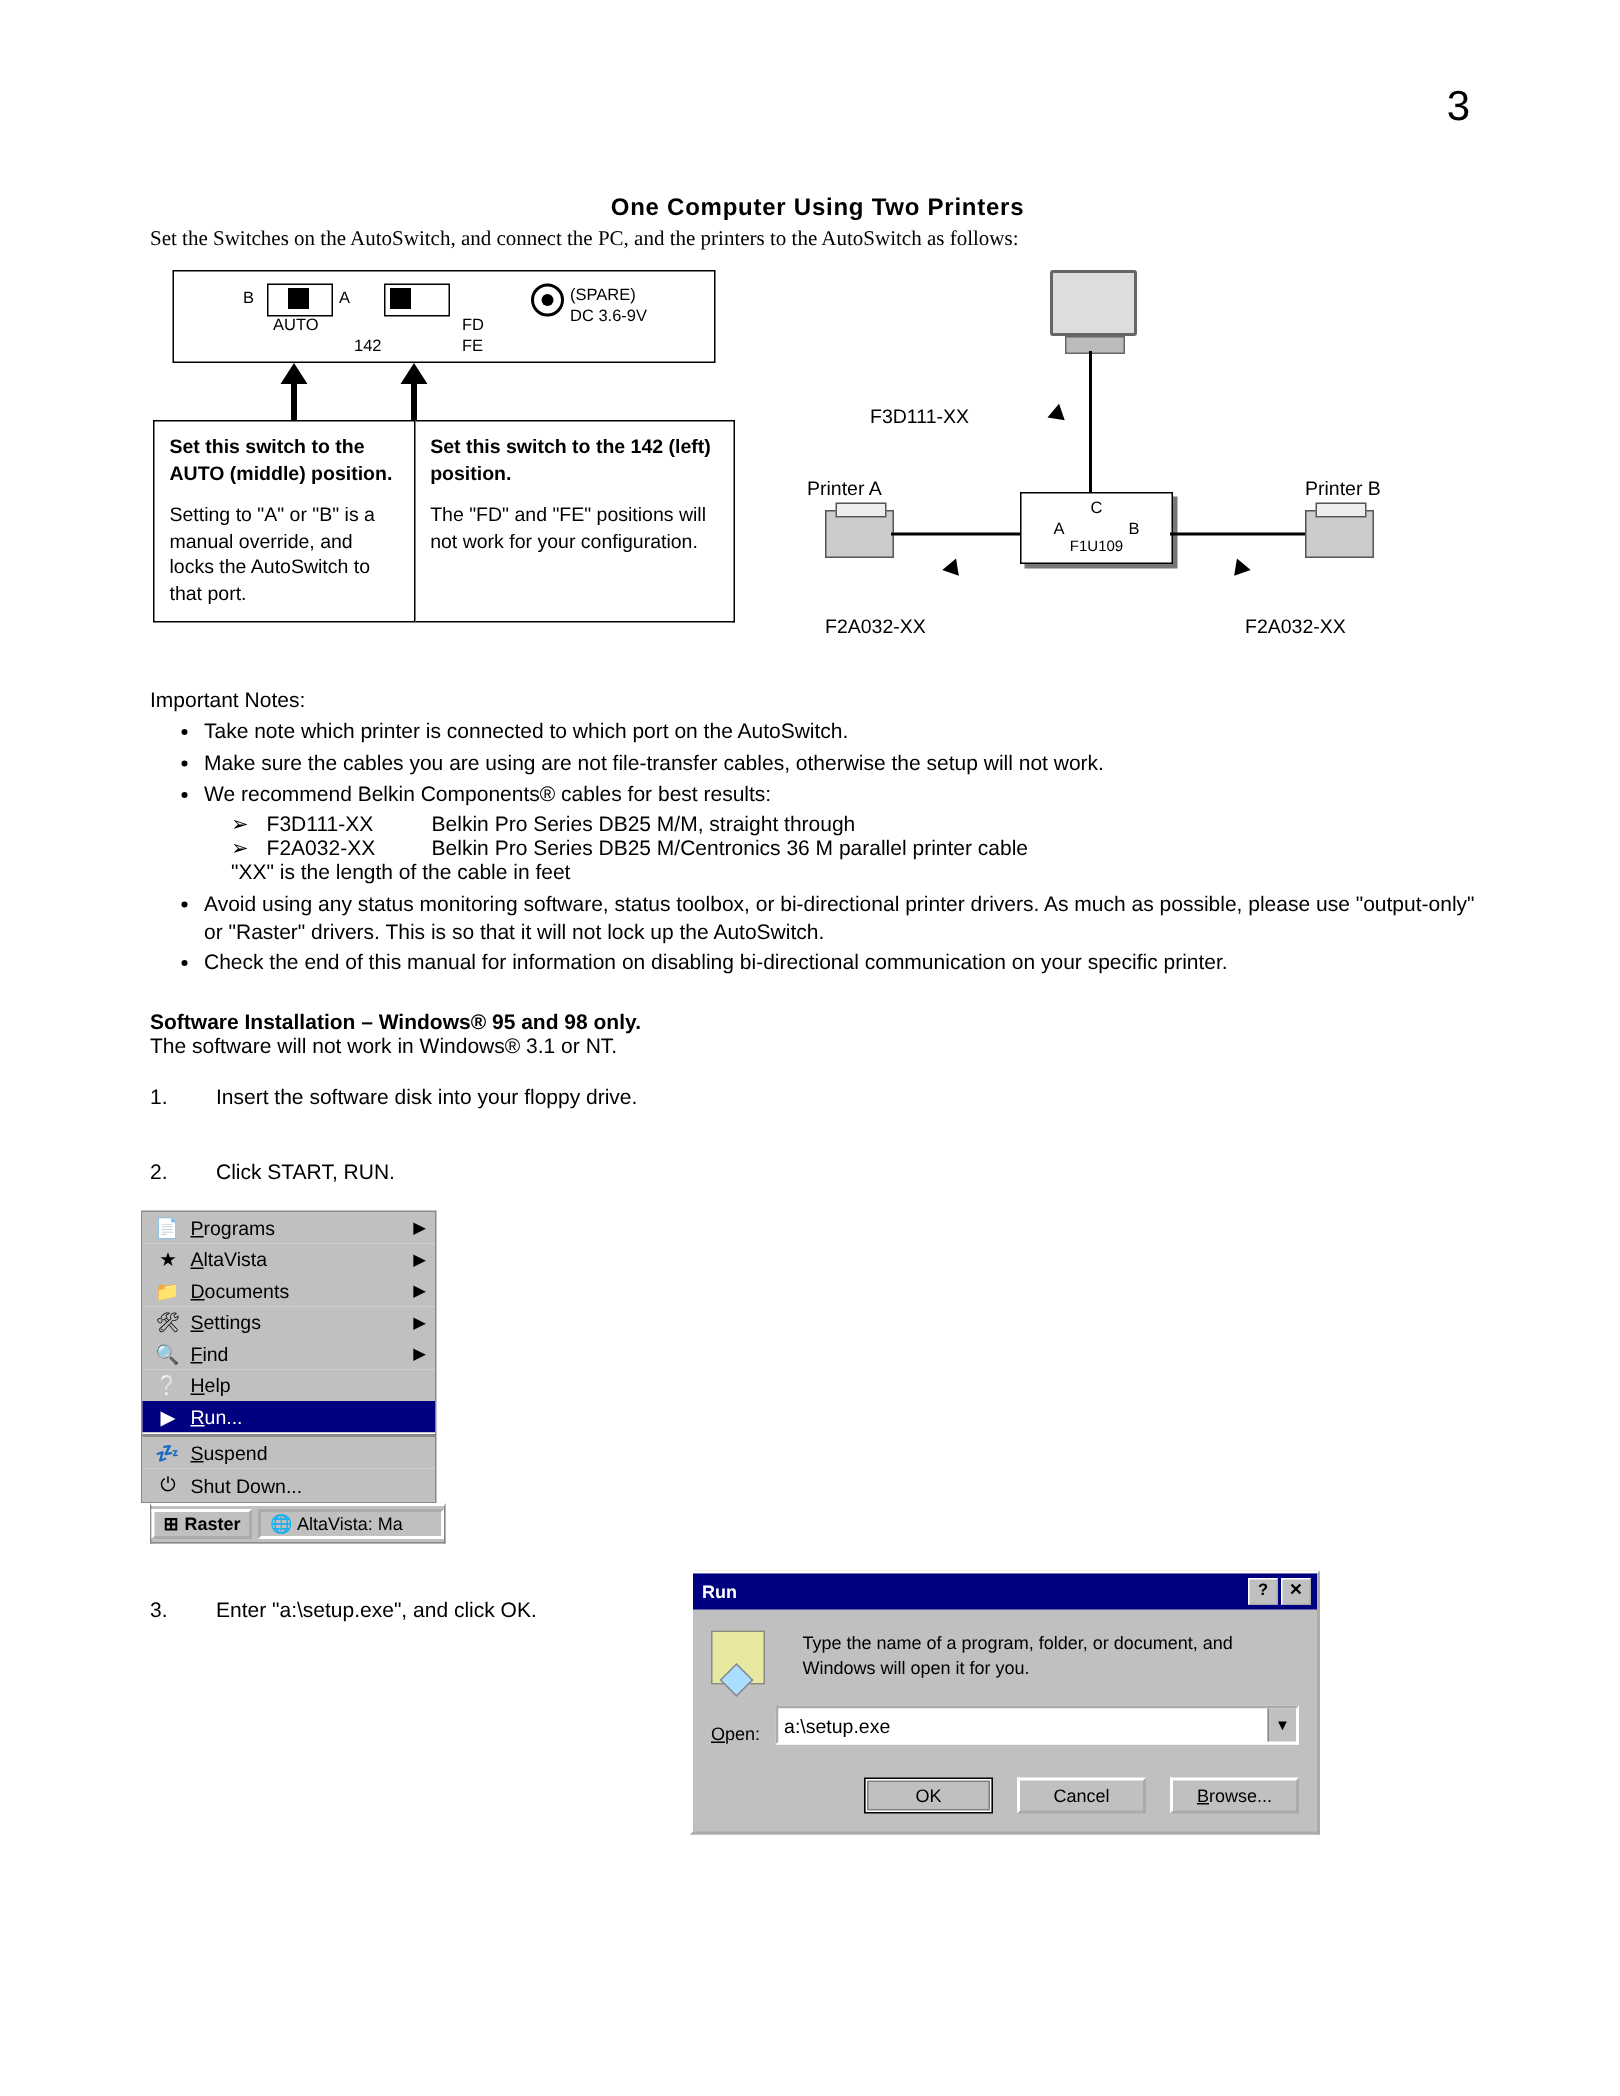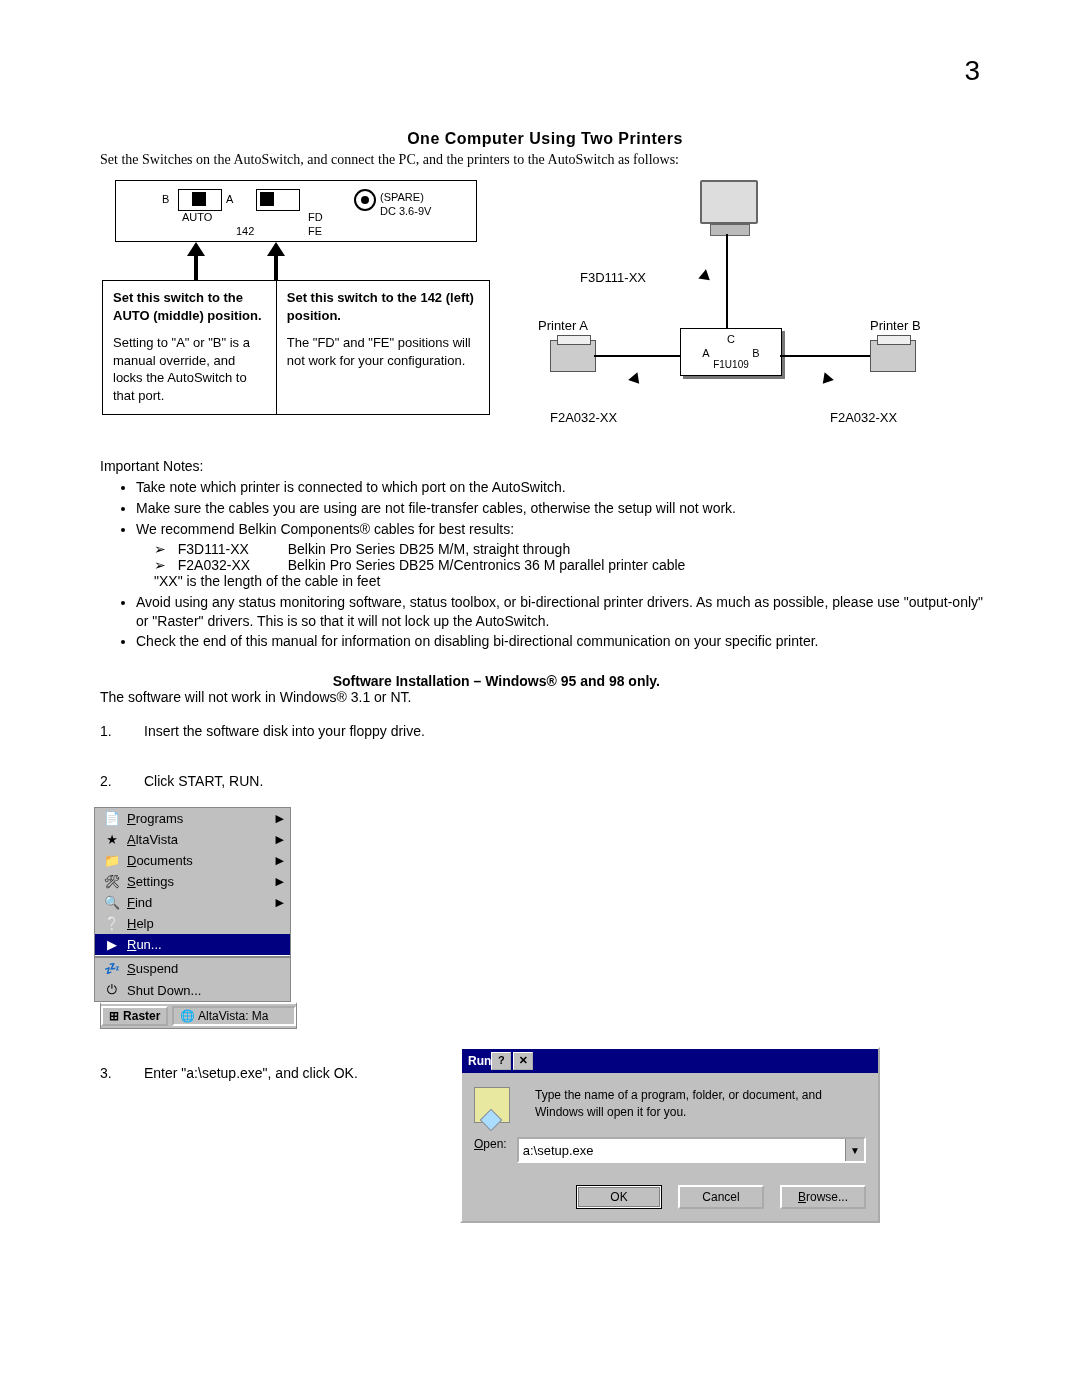--- a/index.html
+++ b/index.html
@@ -79,21 +79,21 @@
   .arrow-stem { width:4px; height:24px; background:#000; margin:0 auto; }
   .arrows-row { display:flex; margin-left:15px; }
   .arrow-col { display:flex; flex-direction:column; align-items:center; }
   .boxes-row { display:flex; margin-top:0; margin-left:2px; gap:0; }
   .note-box {
     border:1.5px solid #000; padding:8px 10px 10px 10px; font-size:13px;
     line-height:1.35;
   }
   .note-box.left  { width:155px; }
   .note-box.right { width:195px; border-left:none; }
-  .bold { font-weight:bold;text-align:right; }
+  .bold { font-weight:bold; }
 
   
   .conn {
     width:440px; position:relative; height:260px; margin-left:40px;
     font-size:13px;
   }
   .computer {
     width:54px;height:40px;border:2px solid #666;background:#ddd;
     position:absolute; top:0; left:170px; border-radius:2px;
   }
@@ -167,33 +167,33 @@
 
   
   .run-row { display:flex; align-items:flex-start; margin-top:18px; }
   .run-left { width:360px; }
   .run-dialog {
     width:416px; font-family:"MS Sans Serif",Tahoma,sans-serif; font-size:12px;
     border:2px outset #fff; background:#c0c0c0;
   }
   .titlebar {
     background:#000080; color:#fff; font-weight:bold; padding:3px 4px 3px 6px;
-    display:flex; justify-content:flex-start; align-items:center;
+    display:flex; justify-content:space-between; align-items:center;
   }
   .titlebar .btns { display:flex; gap:2px; }
   .titlebar .tb {
     width:18px;height:16px;background:#c0c0c0;border:1px outset #fff;
     font-size:11px; text-align:center; line-height:14px; color:#000;
   }
   .dlg-body { padding:14px 12px 12px 12px; }
   .dlg-top { display:flex; gap:25px; }
   .dlg-icon { width:34px;height:34px; background:#e8e8a0; border:1px solid #888; position:relative; }
   .dlg-icon::after{content:"";position:absolute;bottom:-6px;left:8px;width:14px;height:14px;border:1px solid #888;background:#adf;transform:rotate(45deg);}
   .dlg-msg { flex:1; line-height:1.35; }
-  .open-row { display:flex; align-items:flex-start; margin-top:14px; gap:10px; }
+  .open-row { display:flex; align-items:flex-end; margin-top:14px; gap:10px; }
   .open-row label::first-letter{text-decoration:underline;}
   .open-input {
     flex:1; display:flex; border:2px inset #fff; background:#fff; height:22px;
   }
   .open-input input {
     border:none; outline:none; flex:1; font-size:13px; padding:2px 4px; font-family:inherit;
   }
   .open-input .dd {
     width:18px; background:#c0c0c0; border-left:1px solid #888;
     display:flex;align-items:center;justify-content:center;font-size:10px;

